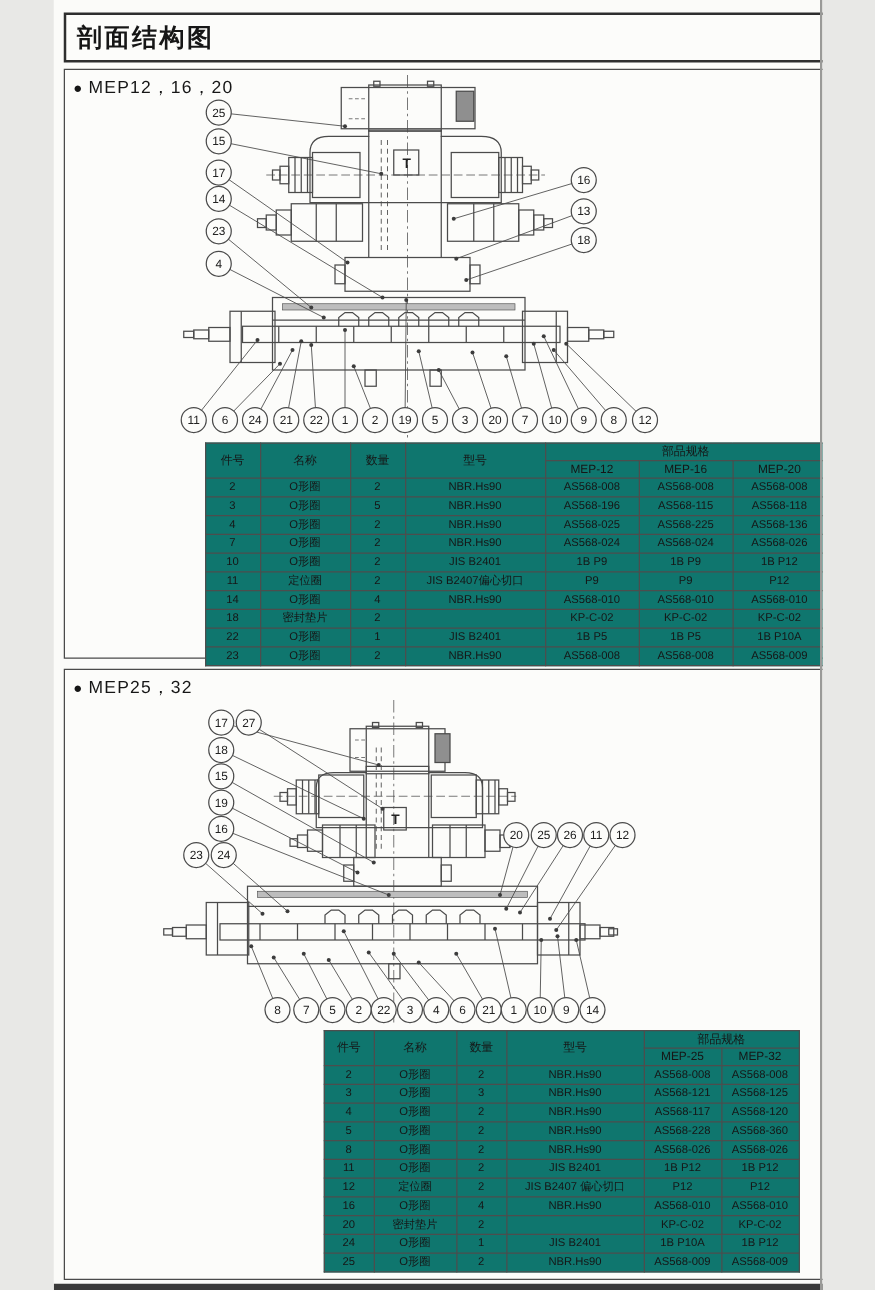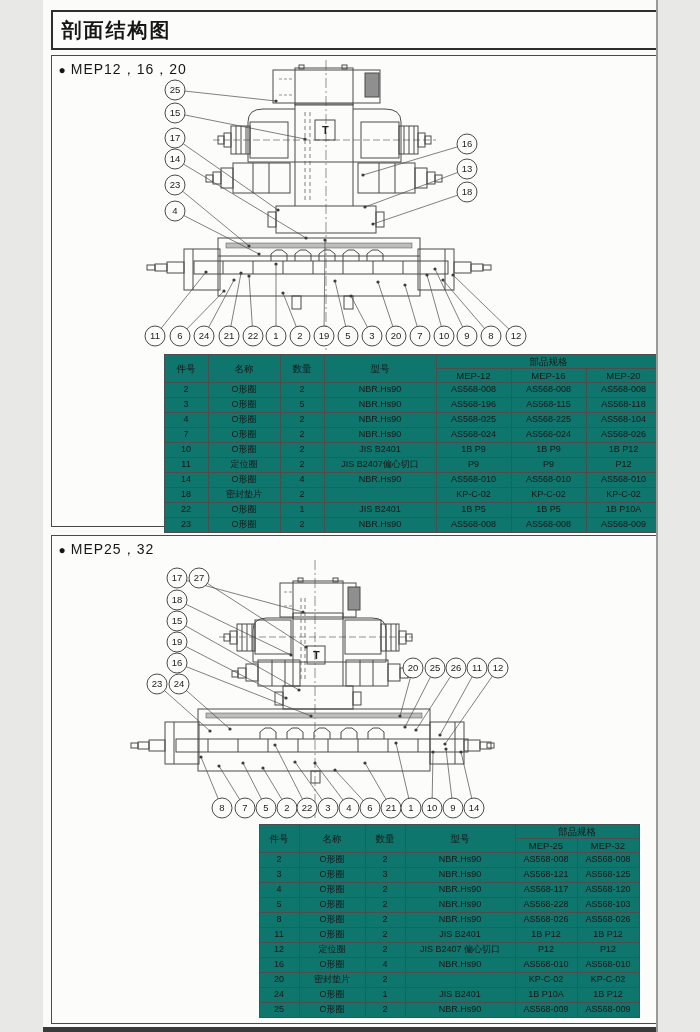--- a/index.html
+++ b/index.html
@@ -100,21 +100,21 @@
               <td>AS568-115</td>
               <td>AS568-118</td>
             </tr>
             <tr>
               <td>4</td>
               <td>O形圈</td>
               <td>2</td>
               <td>NBR.Hs90</td>
               <td>AS568-025</td>
               <td>AS568-225</td>
-              <td>AS568-104</td>
+              <td>AS568-136</td>
             </tr>
             <tr>
               <td>7</td>
               <td>O形圈</td>
               <td>2</td>
               <td>NBR.Hs90</td>
               <td>AS568-024</td>
               <td>AS568-024</td>
               <td>AS568-026</td>
             </tr>
@@ -228,21 +228,21 @@
               <td>NBR.Hs90</td>
               <td>AS568-117</td>
               <td>AS568-120</td>
             </tr>
             <tr>
               <td>5</td>
               <td>O形圈</td>
               <td>2</td>
               <td>NBR.Hs90</td>
               <td>AS568-228</td>
-              <td>AS568-103</td>
+              <td>AS568-360</td>
             </tr>
             <tr>
               <td>8</td>
               <td>O形圈</td>
               <td>2</td>
               <td>NBR.Hs90</td>
               <td>AS568-026</td>
               <td>AS568-026</td>
             </tr>
             <tr>

